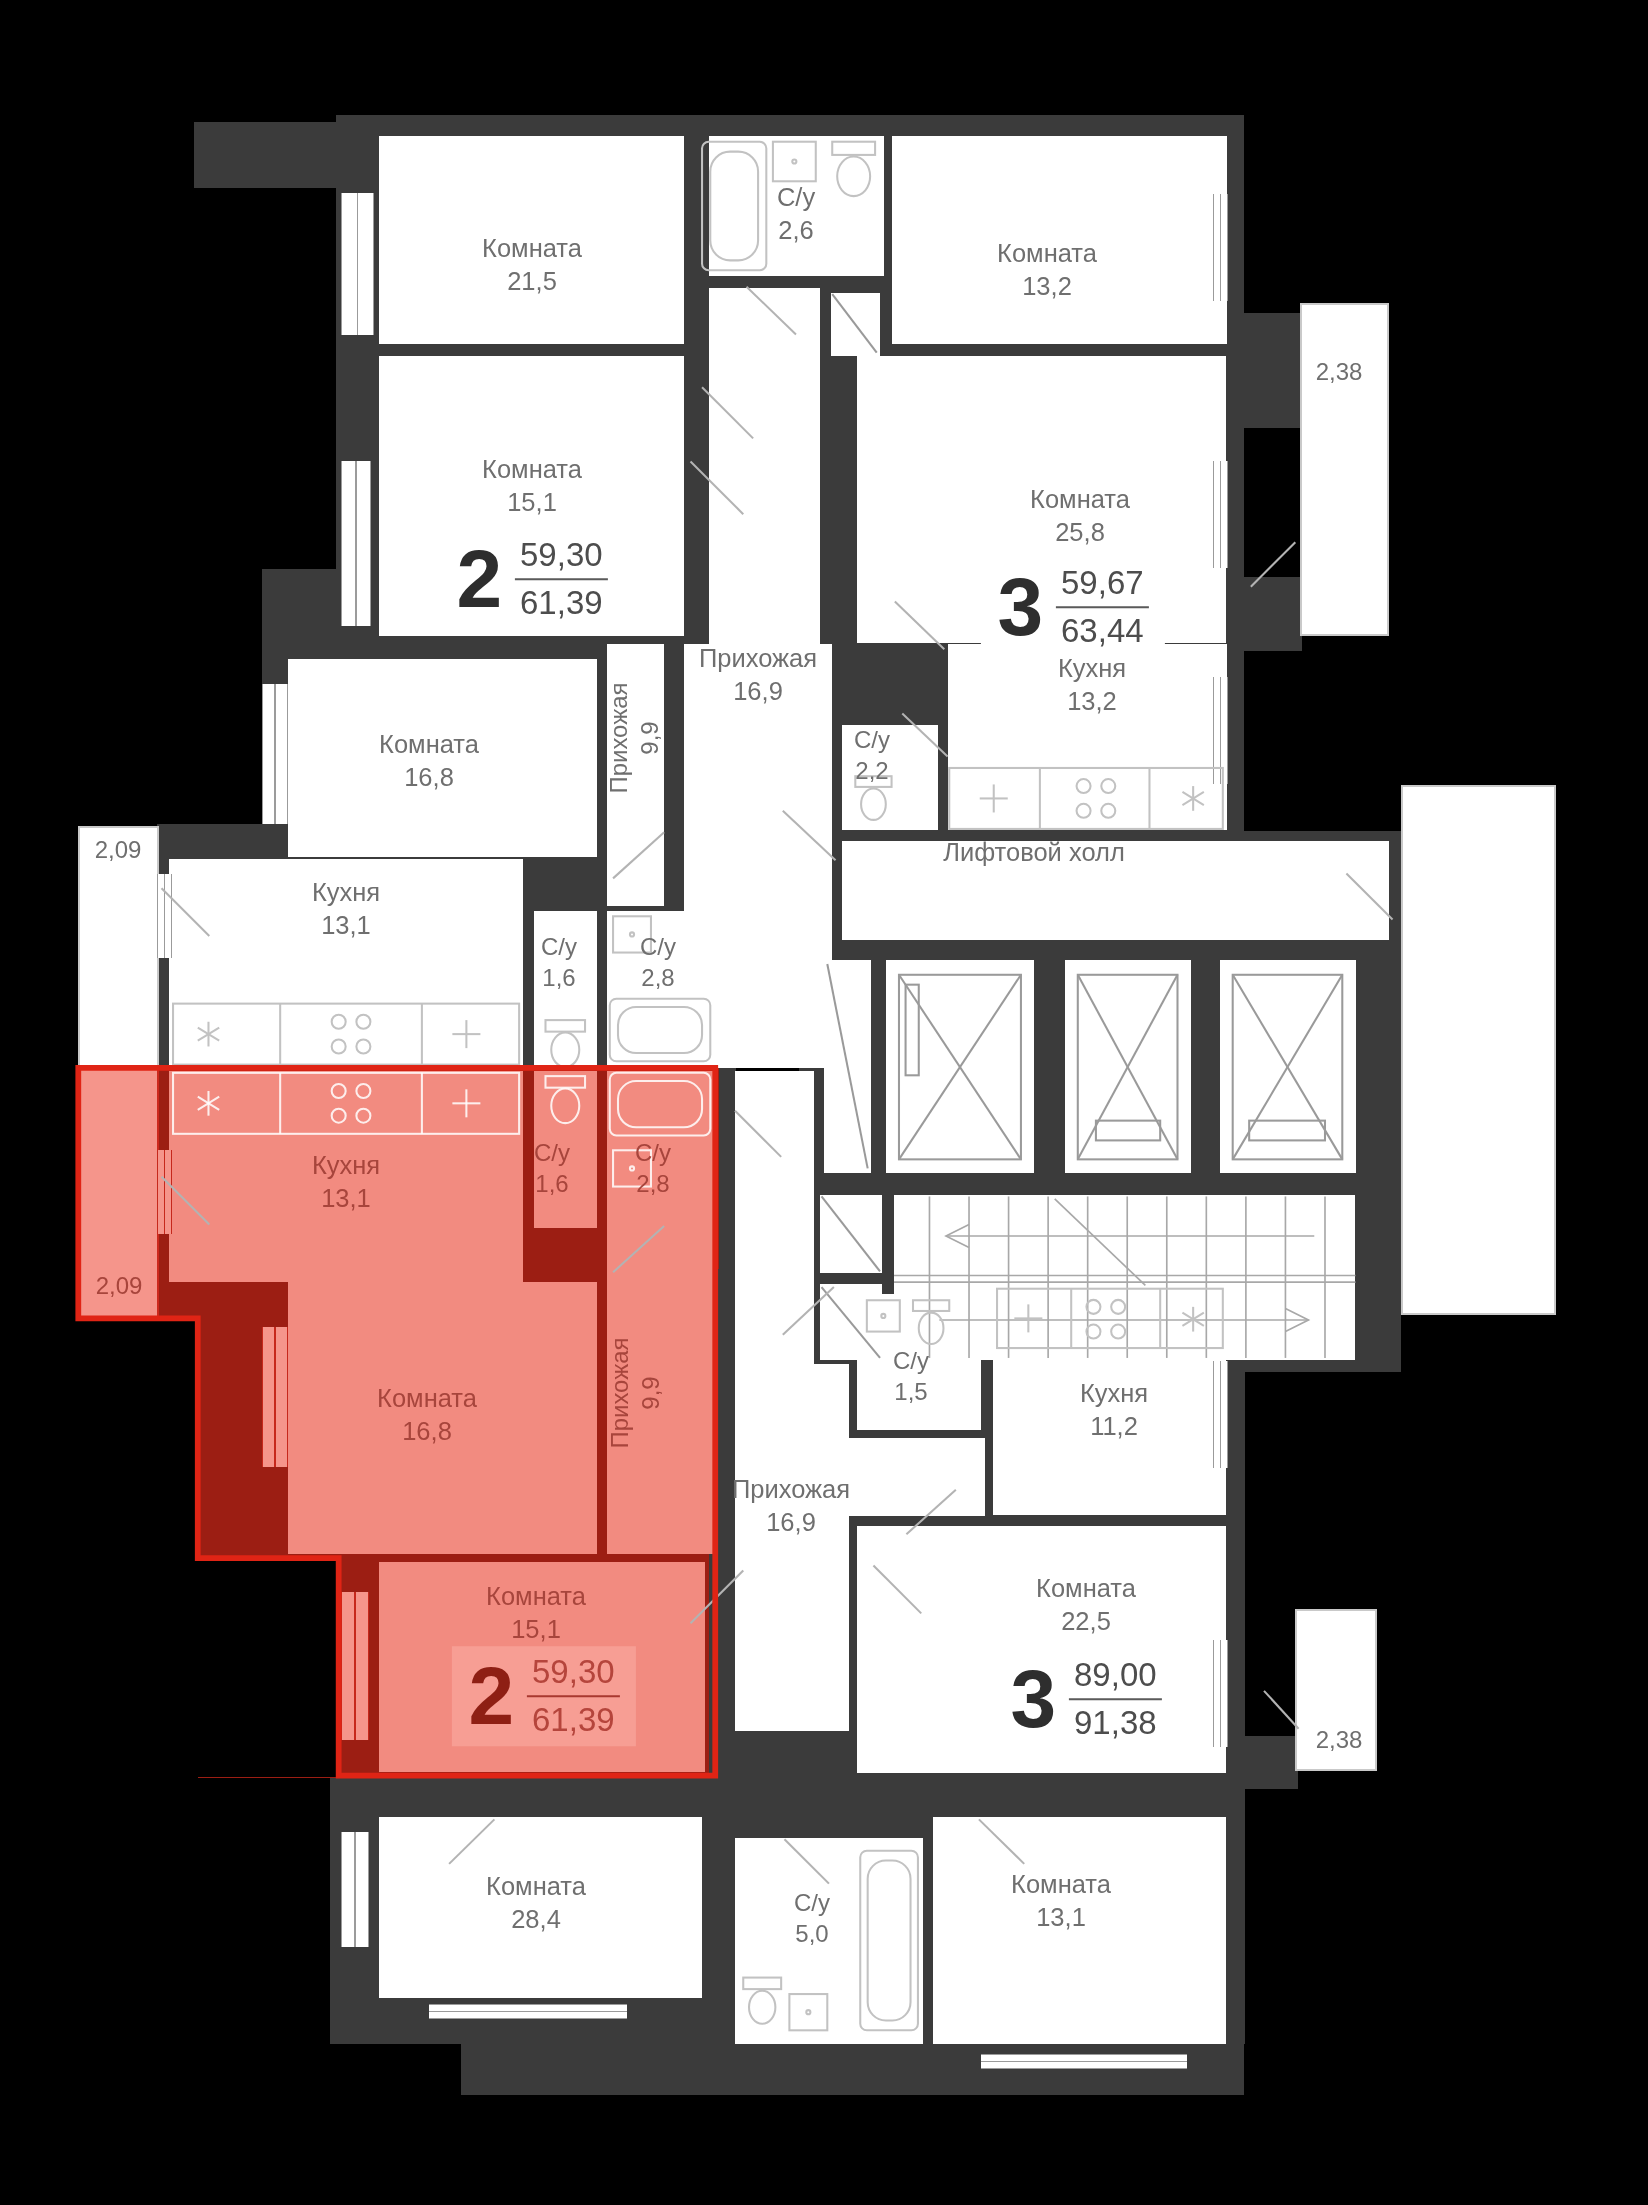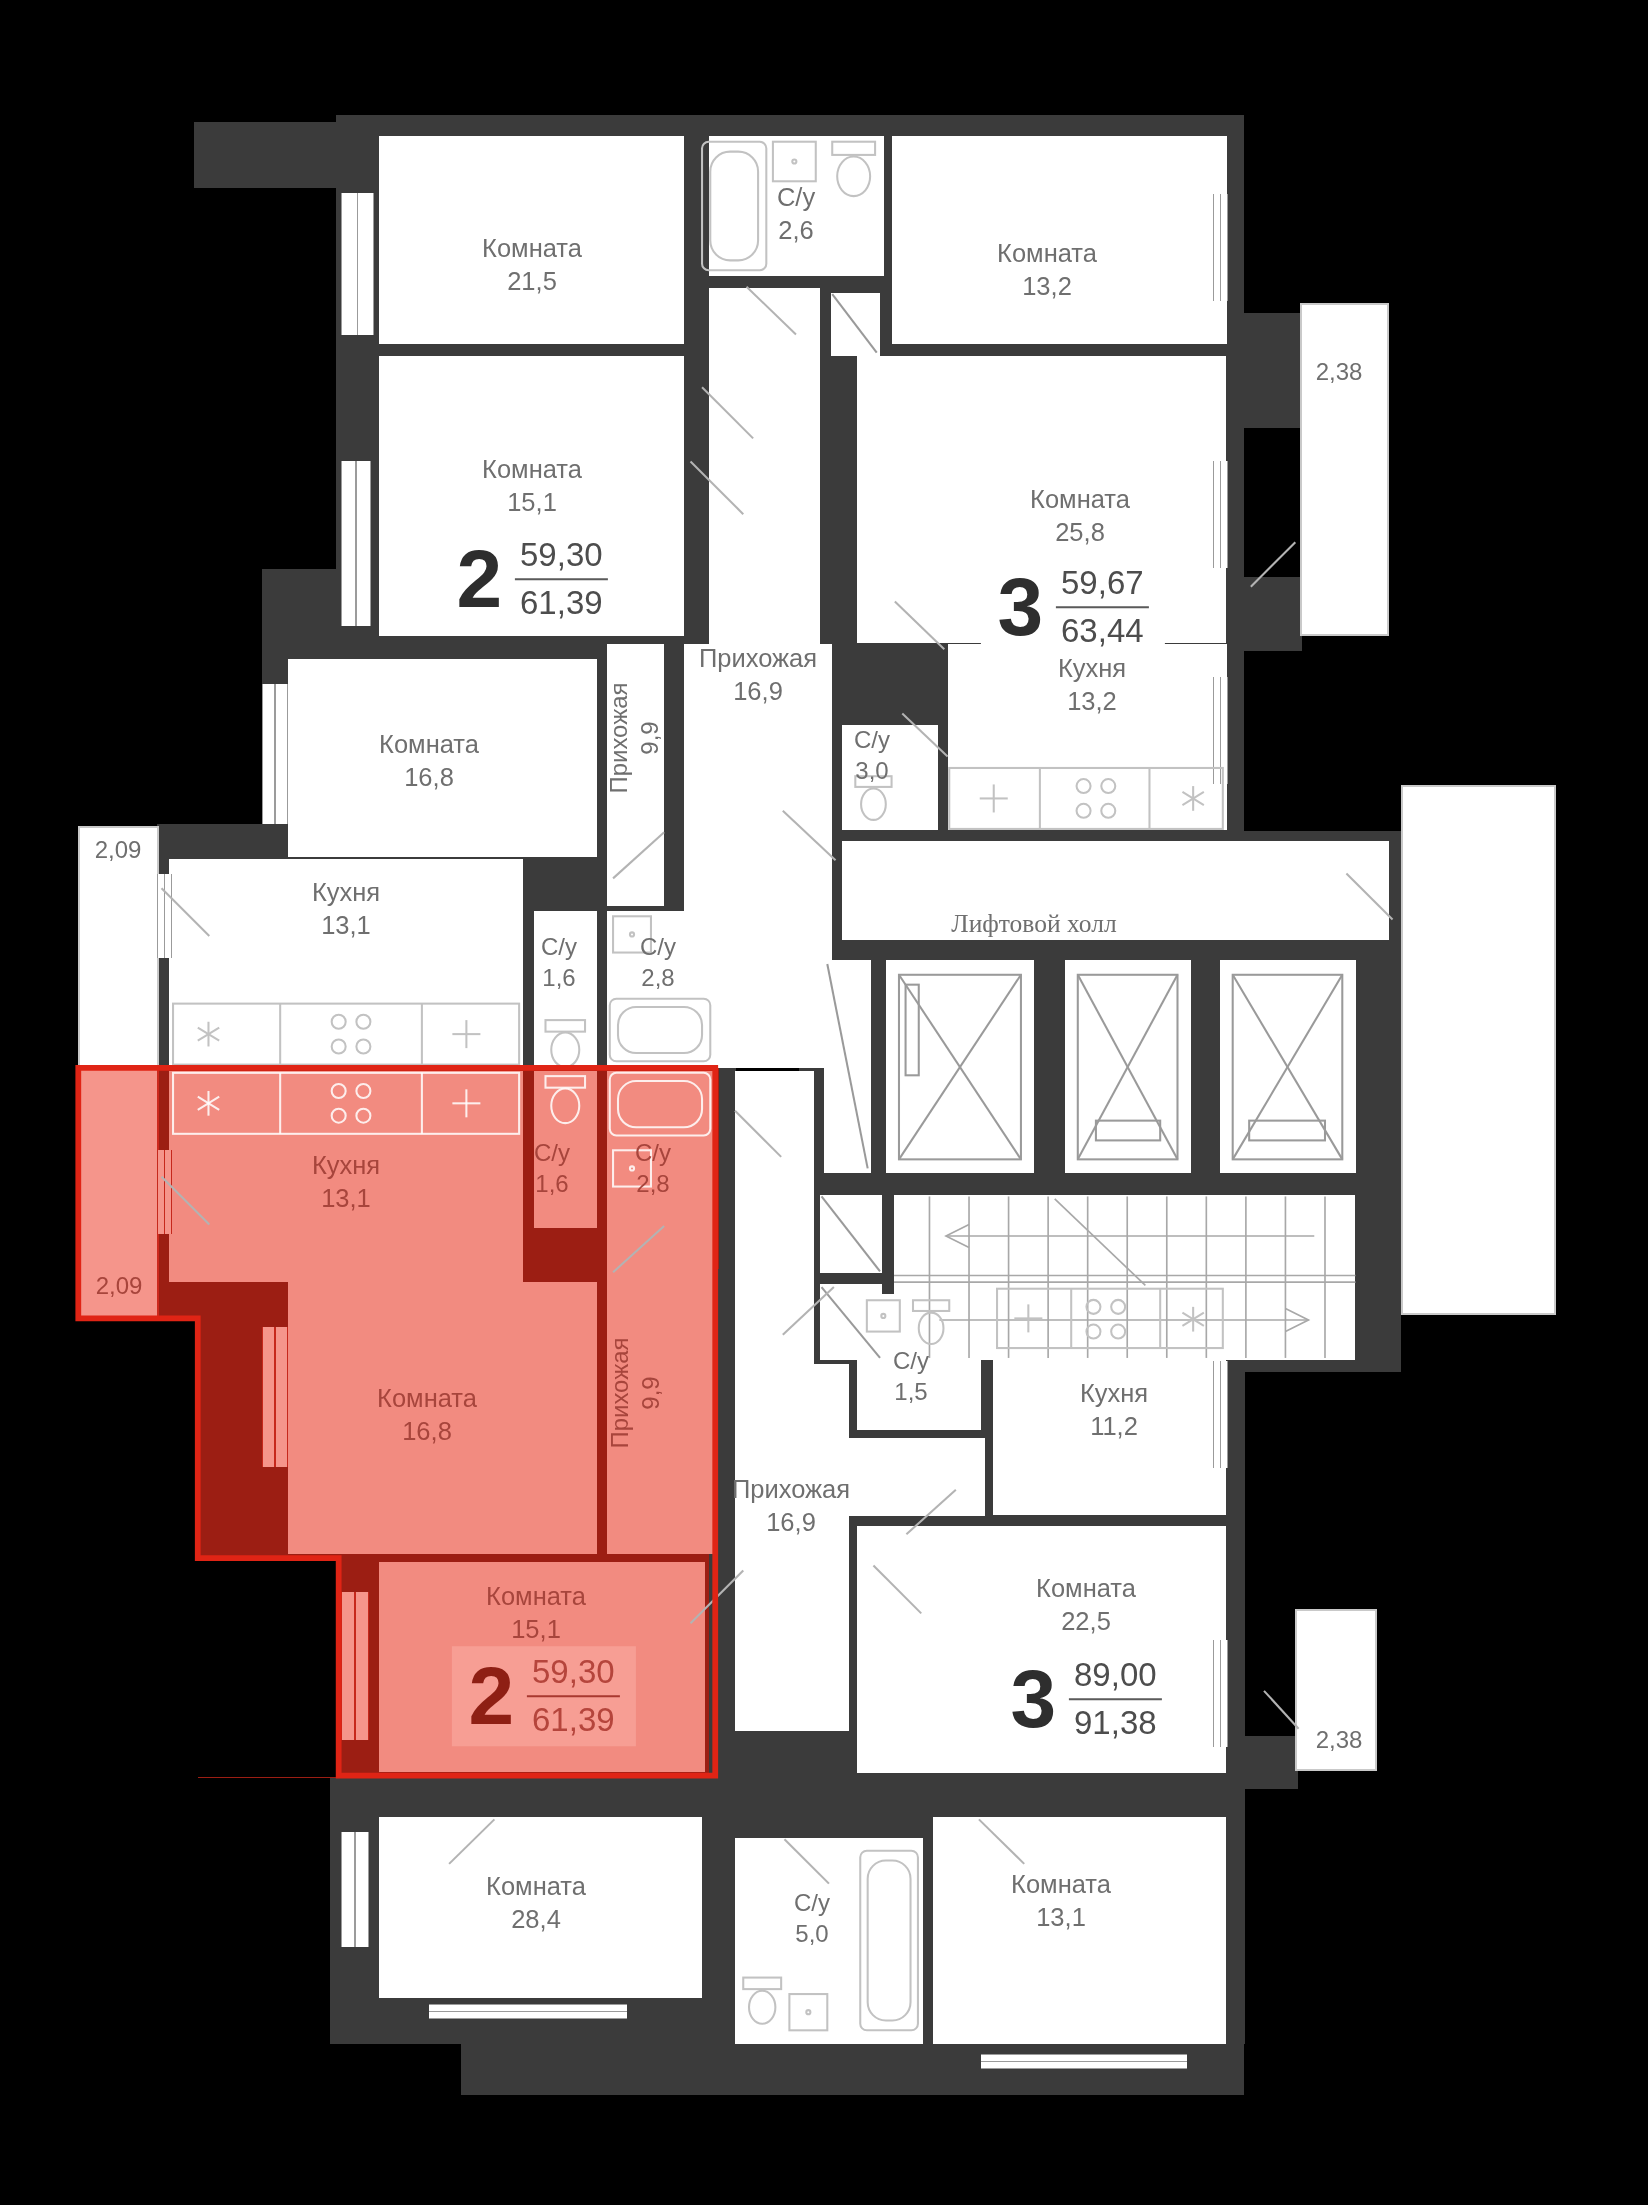--- a/index.html
+++ b/index.html
@@ -329,39 +329,39 @@
   <div class="lbl vlbl sm" style="left:635px;top:738px;">
     <div>Прихожая</div>
       <div>9,9</div>
     </div>
   <div class="lbl" style="left:758px;top:675px;">
     <div>Прихожая</div>
       <div>16,9</div>
     </div>
   <div class="lbl sm" style="left:872px;top:756px;">
     <div>С/у</div>
-      <div>3,0</div>
+      <div>2,2</div>
     </div>
   <div class="lbl" style="left:1092px;top:685px;">
     <div>Кухня</div>
       <div>13,2</div>
     </div>
   <div class="lbl" style="left:346px;top:909px;">
     <div>Кухня</div>
       <div>13,1</div>
     </div>
   <div class="lbl sm" style="left:559px;top:963px;">
     <div>С/у</div>
       <div>1,6</div>
     </div>
   <div class="lbl sm" style="left:658px;top:963px;">
     <div>С/у</div>
       <div>2,8</div>
     </div>
-  <div class="lbl" style="left:1034px;top:924px;font-family:Liberation Serif, serif;">
+  <div class="lbl" style="left:1034px;top:852px;">
     <div>Лифтовой холл</div>
     </div>
   <div class="lbl sm" style="left:118px;top:850px;">
     <div>2,09</div>
     </div>
   <div class="lbl sm" style="left:1339px;top:372px;">
     <div>2,38</div>
     </div>
 
   <div class="lbl rlbl" style="left:346px;top:1182px;">

